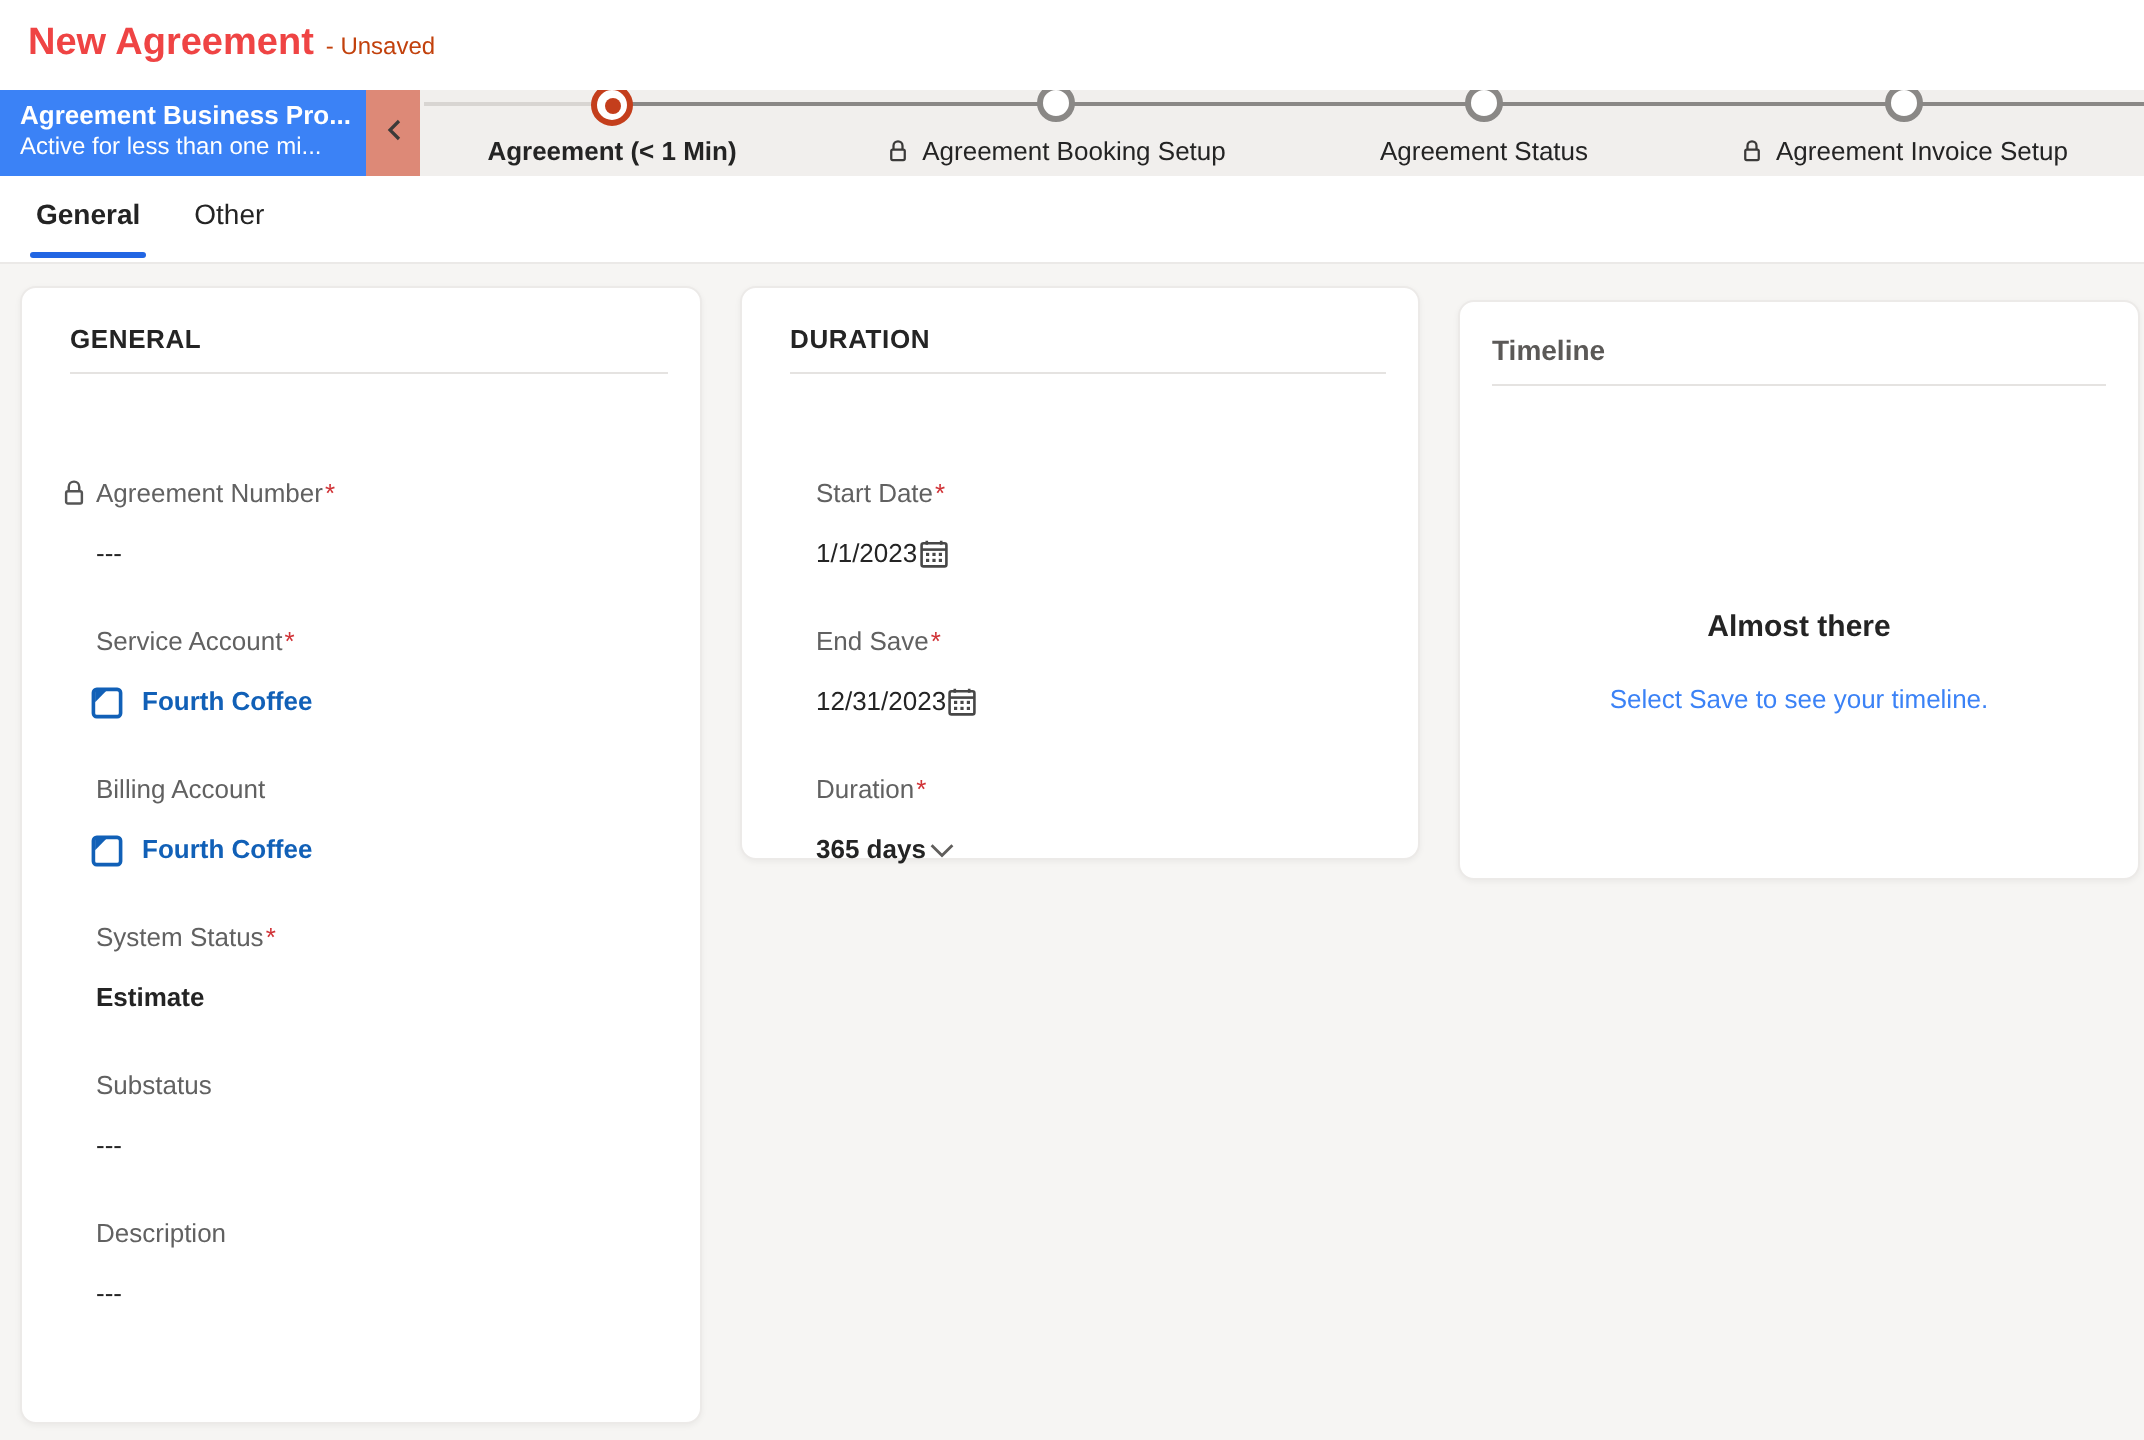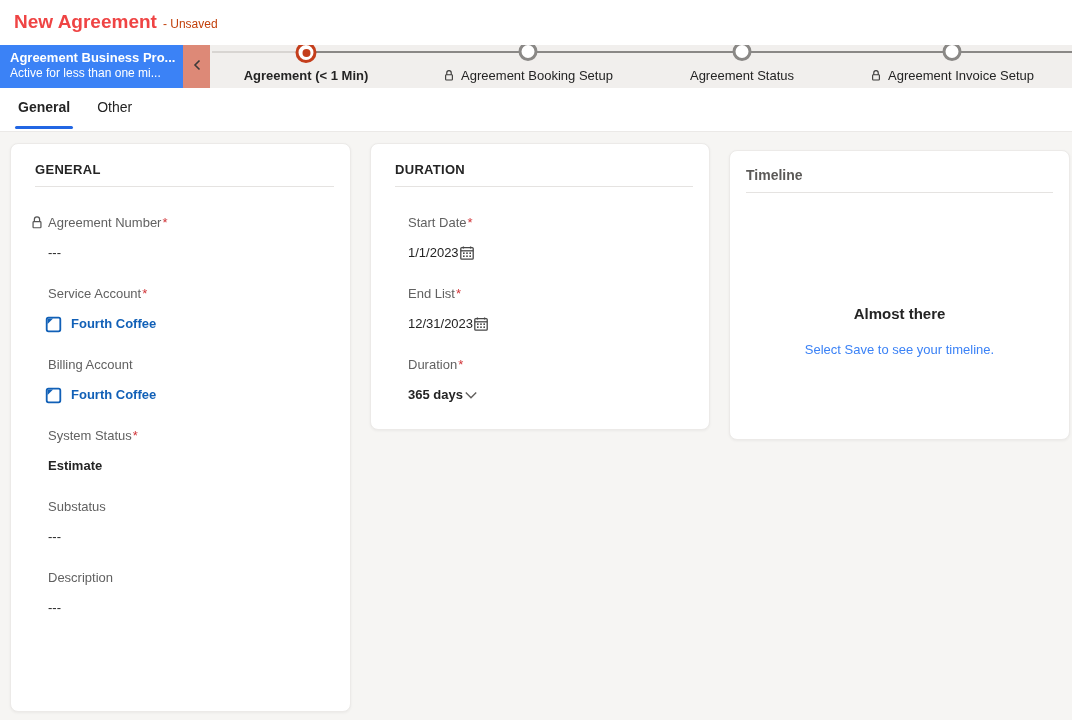--- a/index.html
+++ b/index.html
@@ -51,21 +51,21 @@
   .card-timeline { width:341px; height:290px; margin-top:7px; }
   .card-head { margin:18px 16px 0 24px; font-size:13px; font-weight:700;
     color:#242424; letter-spacing:.3px; }
   .card-timeline .card-head { margin:16px 16px 0 16px; font-size:14px;
     font-weight:600; color:#5B5957; letter-spacing:0; }
   .divider { margin:9px 16px 0 24px; border:none; border-top:1px solid #E5E3E1; }
   .card-timeline .divider { margin-left:16px; }
 
   .fields { padding:26px 16px 0 37px; }
   .field { position:relative; margin-bottom:21px; }
-  .field-label { font-size:13px; color:#616161; line-height:20px; }
+  .field-label { font-size:13px; color:#616161; line-height:20px;margin-top:24px; }
   .req { color:#D13438; margin-left:1px; }
   .pre-icon { position:absolute; left:-18px; top:2px; line-height:0; }
   .field-value { font-size:13px; color:#242424; line-height:20px; margin-top:10px; }
   .field-value.bold { font-weight:700; }
   .link-value { display:flex; align-items:center; gap:9px; margin-top:10px; margin-left:-3px; }
   .link-value a { font-size:13px; font-weight:600; color:#1160B7; text-decoration:none; line-height:20px; }
   .link-value .entity-icon { line-height:0; }
   .value-row { display:flex; justify-content:flex-start; align-items:center;
     margin-top:10px; padding-right:13px; }
   .value-row .icon-btn { background:none; border:none; cursor:pointer; line-height:0; padding:0; }
@@ -214,21 +214,21 @@
                   <rect x="4" y="10.4" width="1.6" height="1.6"></rect>
                   <rect x="7.2" y="10.4" width="1.6" height="1.6"></rect>
                   <rect x="10.4" y="10.4" width="1.6" height="1.6"></rect>
                 </g>
               </svg></button>
         </div>
       </div>
 
       <div class="field">
         <div class="field-label">
-          <span>End List</span><span class="req">*</span>
+          <span>End Save</span><span class="req">*</span>
         </div>
         <div class="value-row">
           <span class="field-value" style="margin-top:0">12/31/2023</span>
           <button class="icon-btn"><svg width="16" height="16" viewBox="0 0 16 16">
                 <rect x="1.8" y="2.6" width="12.4" height="11.6" rx="1" fill="none" stroke="#474747" stroke-width="1.3"></rect>
                 <path d="M1.8 5.8 H14.2" stroke="#474747" stroke-width="1.3"></path>
                 <path d="M4.4 1.4 v2 M11.6 1.4 v2" stroke="#474747" stroke-width="1.3"></path>
                 <g fill="#474747">
                   <rect x="4" y="7.4" width="1.6" height="1.6"></rect>
                   <rect x="7.2" y="7.4" width="1.6" height="1.6"></rect>

